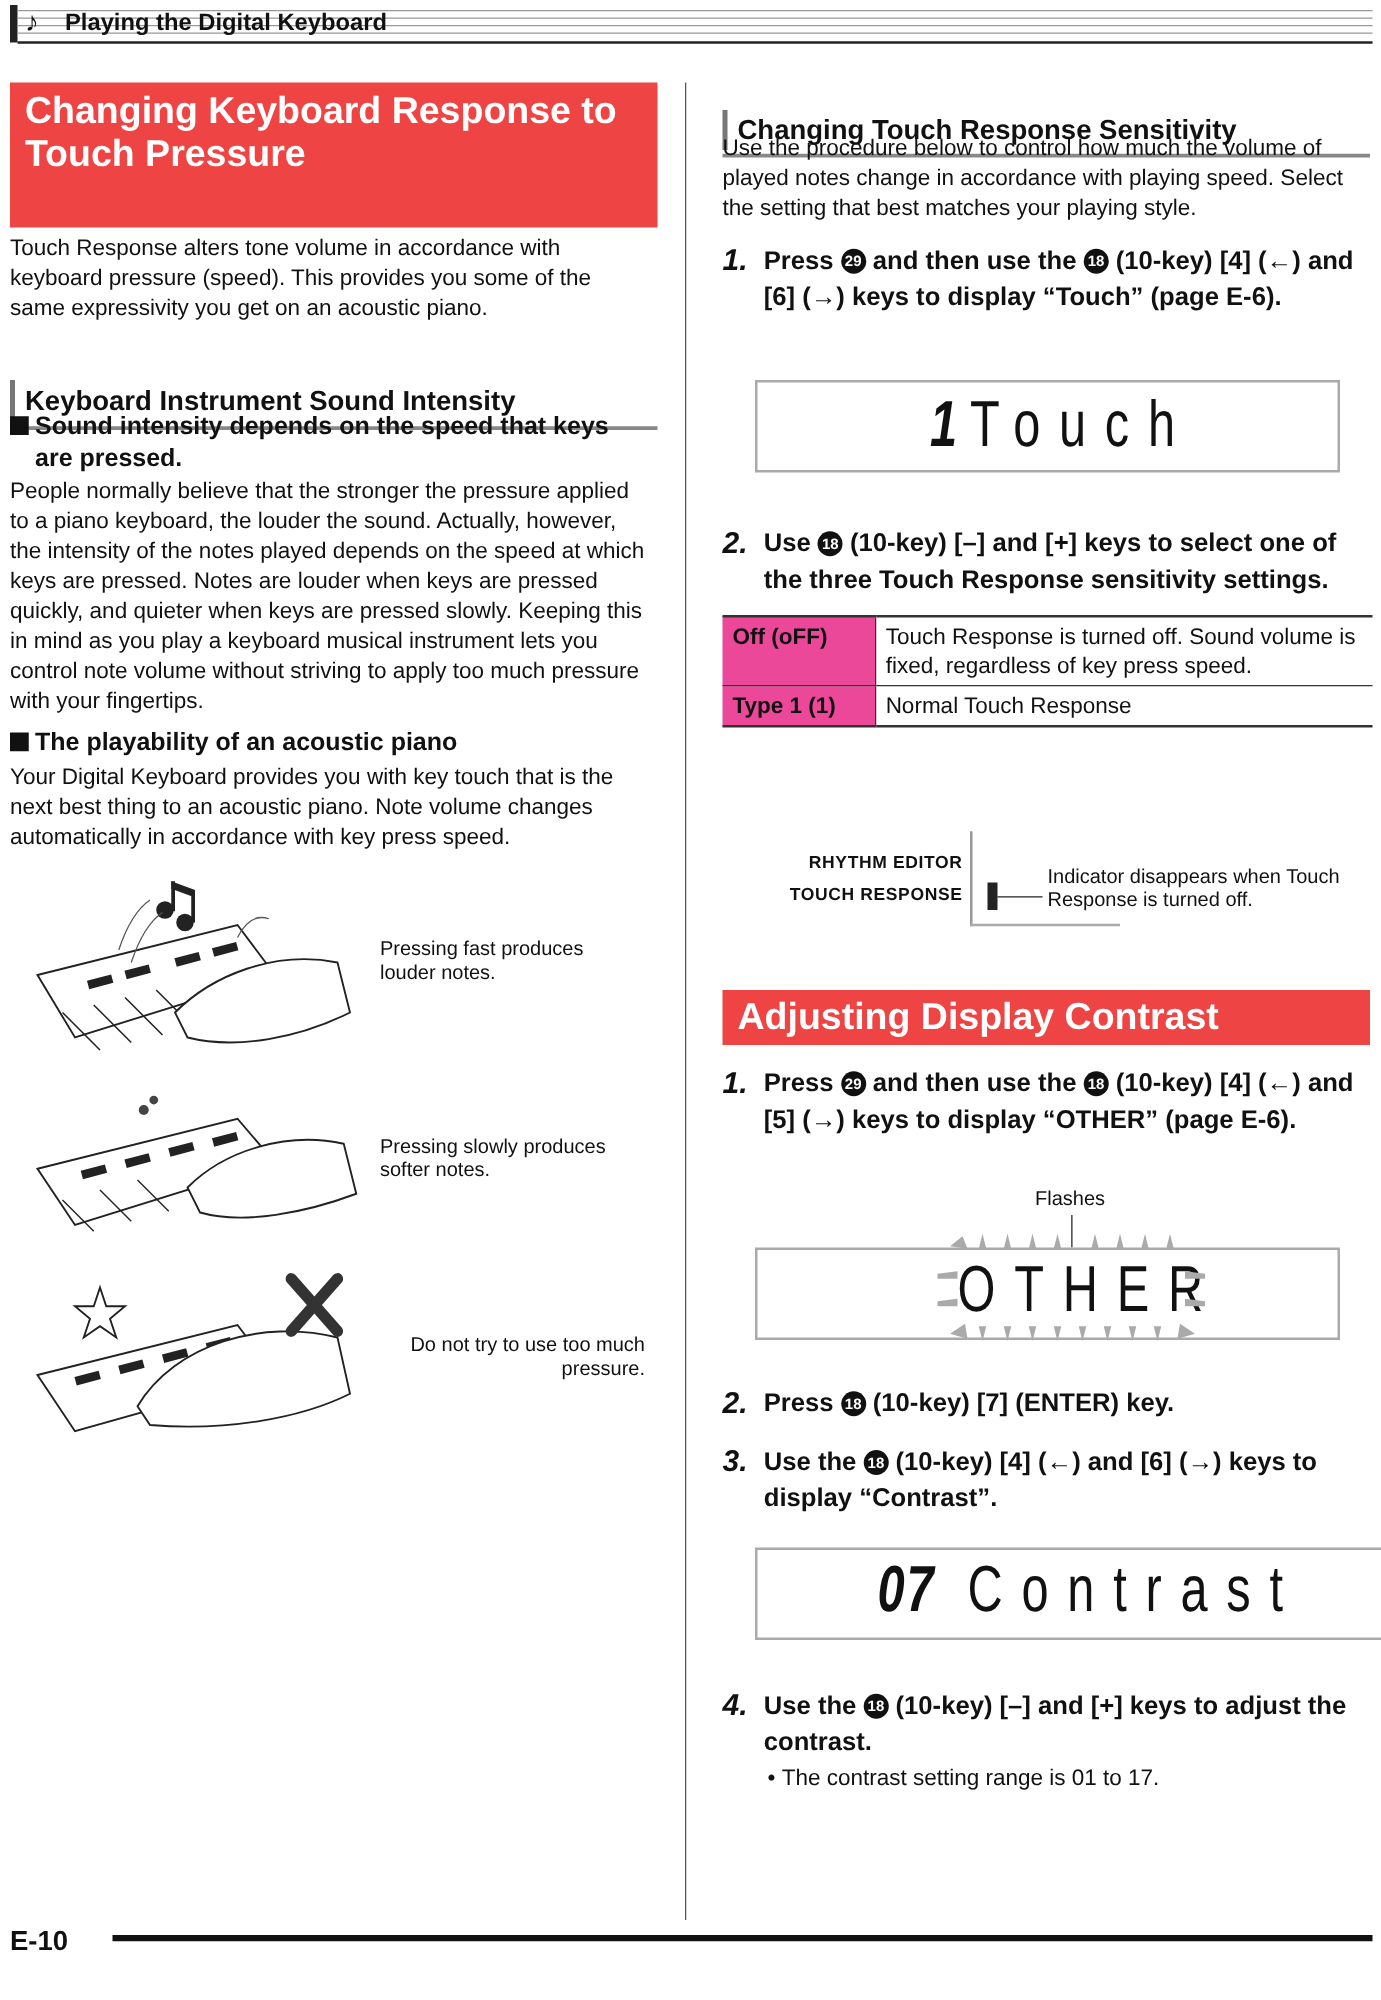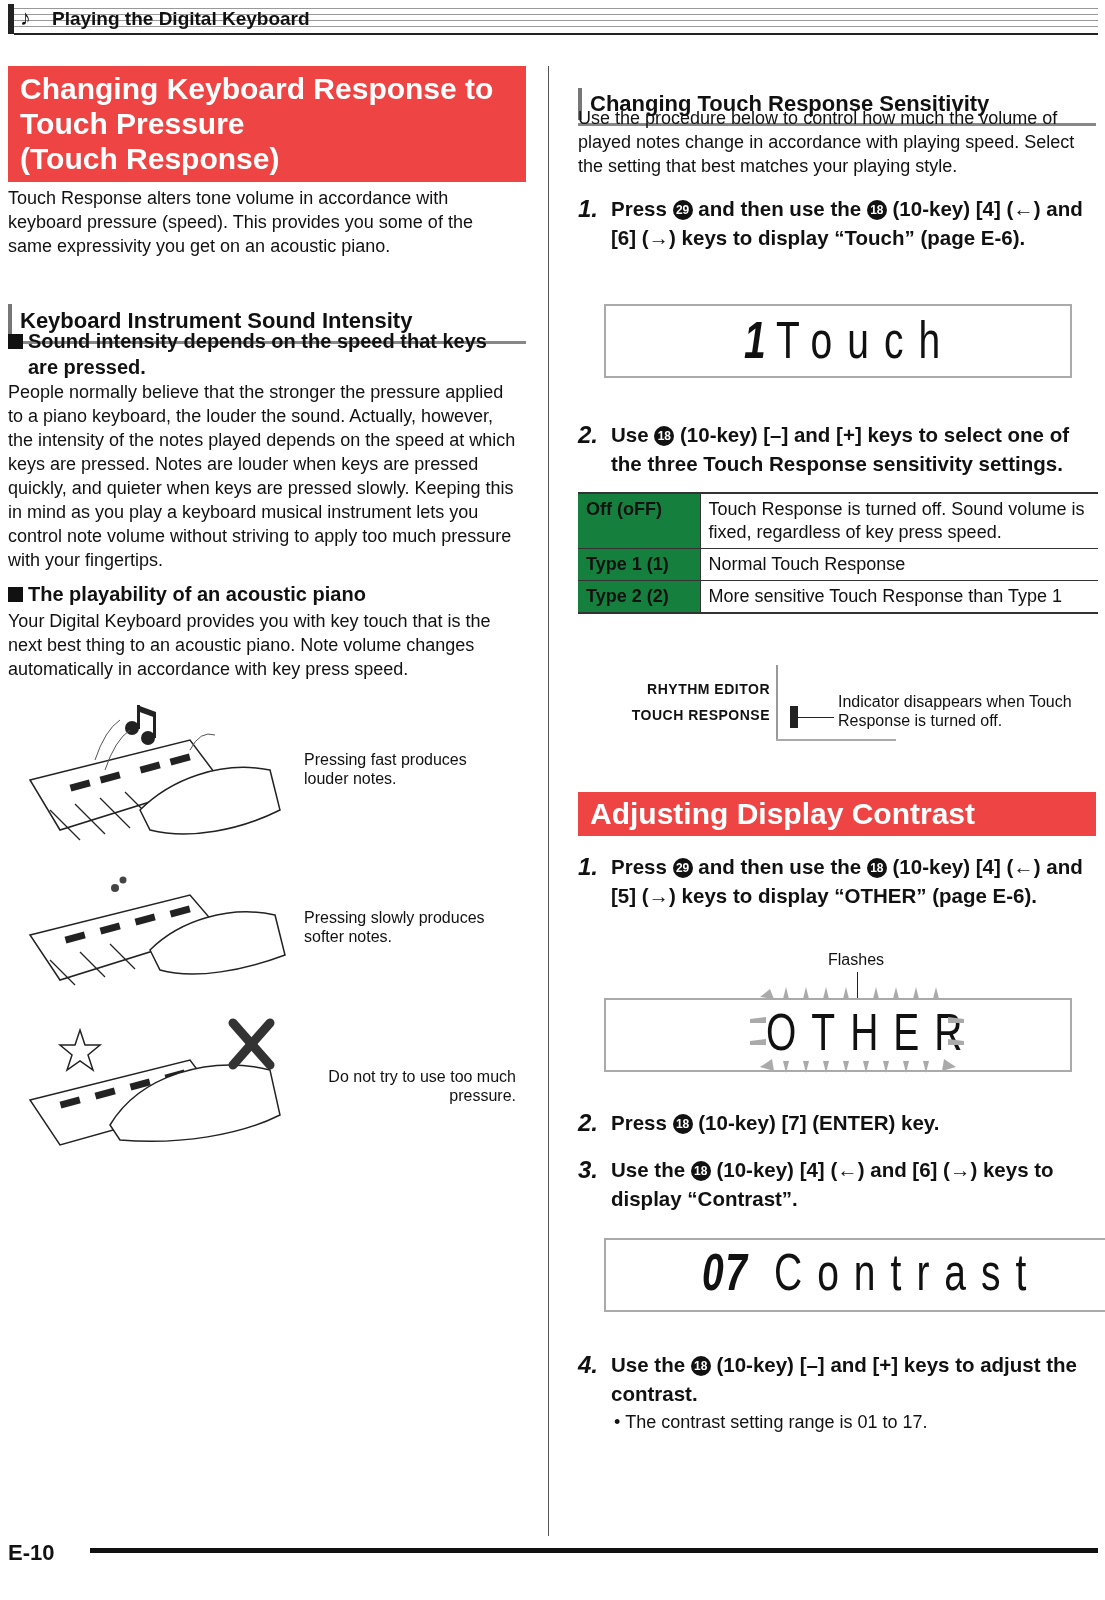--- a/index.html
+++ b/index.html
@@ -36,21 +36,21 @@
 
   
   .lcd { border: 2px solid #aaa; background: #fff; }
   .lcd-text { position: absolute; font-family: "Liberation Sans Narrow", "Liberation Sans", sans-serif; font-size: 52px; letter-spacing: 20px; transform: scaleX(0.75); transform-origin: left top; }
 
   
   table.settings { border-collapse: collapse; font-size: 18px; }
   table.settings td { border-top: 1px solid #333; vertical-align: top; padding: 4px 8px; line-height: 23px; }
   table.settings tr:first-child td { border-top: 2px solid #333; }
   table.settings tr:last-child td { border-bottom: 2px solid #333; }
-  table.settings td.key { background: #15803d; font-weight: bold; width: 122px; border-right: 1px solid #333; }
+  table.settings td.key { background: #ec4899; font-weight: bold; width: 122px; border-right: 1px solid #333; }
 
   .indicator-label { font-size: 14px; font-weight: bold; letter-spacing: 0.5px; text-align: right; line-height: 26px; }
   .caption { font-size: 16px; line-height: 19px; }
 
   .col-divider { left: 548px; top: 66px; width: 1px; height: 1470px; background: #555; }
   .footer-rule { left: 90px; top: 1548px; width: 1008px; height: 5px; background: #111; }
   .page-num { left: 8px; top: 1540px; font-size: 22px; font-weight: bold; }
   .bullet { font-size: 18px; line-height: 24px; }
 </style>
 </head>
@@ -62,21 +62,20 @@
   <div class="staff" style="top:16px"></div>
   <div class="staff" style="top:22px"></div>
   <div class="staff bottom" style="top:29px"></div>
   <span class="note">♪</span>
   <span class="title">Playing the Digital Keyboard</span>
 </div>
 
 <div class="abs gray-title main-title">
   <div>Changing Keyboard Response to</div>
   <div>Touch Pressure</div>
-  <div>(Touch Response)</div>
 </div>
 
 <p class="abs body-text" style="left:8px;top:186px;width:500px;">Touch Response alters tone volume in accordance with keyboard pressure (speed). This provides you some of the same expressivity you get on an acoustic piano.</p>
 
 <div class="abs sub-head sh-left">Keyboard Instrument Sound Intensity</div>
 
 <div class="abs bold-head" style="left:8px;top:328px;width:510px;padding-left:20px;text-indent:-20px;">
   <span class="sq"></span><span>Sound intensity depends on the speed that keys are pressed.</span>
 </div>
 <p class="abs body-text" style="left:8px;top:380px;width:510px;">People normally believe that the stronger the pressure applied to a piano keyboard, the louder the sound. Actually, however, the intensity of the notes played depends on the speed at which keys are pressed. Notes are louder when keys are pressed quickly, and quieter when keys are pressed slowly. Keeping this in mind as you play a keyboard musical instrument lets you control note volume without striving to apply too much pressure with your fingertips.</p>
@@ -178,24 +177,20 @@
 
 <table class="abs settings" style="left:578px;top:492px;width:520px;">
   <tbody>
       <tr>
     <td class="key">Off (oFF)</td>
     <td>Touch Response is turned off. Sound volume is fixed, regardless of key press speed.</td>
   </tr>
   <tr>
     <td class="key">Type 1 (1)</td>
     <td>Normal Touch Response</td>
-  </tr>
-  <tr>
-    <td class="key">Type 2 (2)</td>
-    <td>More sensitive Touch Response than Type 1</td>
   </tr>
 </tbody>
   </table>
 
 <div class="abs" style="left:600px;top:676px;width:170px;">
   <div class="indicator-label">RHYTHM EDITOR</div>
   <div class="indicator-label">TOUCH RESPONSE</div>
 </div>
 <div class="abs" style="left:776px;top:665px;width:2px;height:76px;background:#999;"></div>
 <div class="abs" style="left:776px;top:739px;width:120px;height:2px;background:#aaa;"></div>

